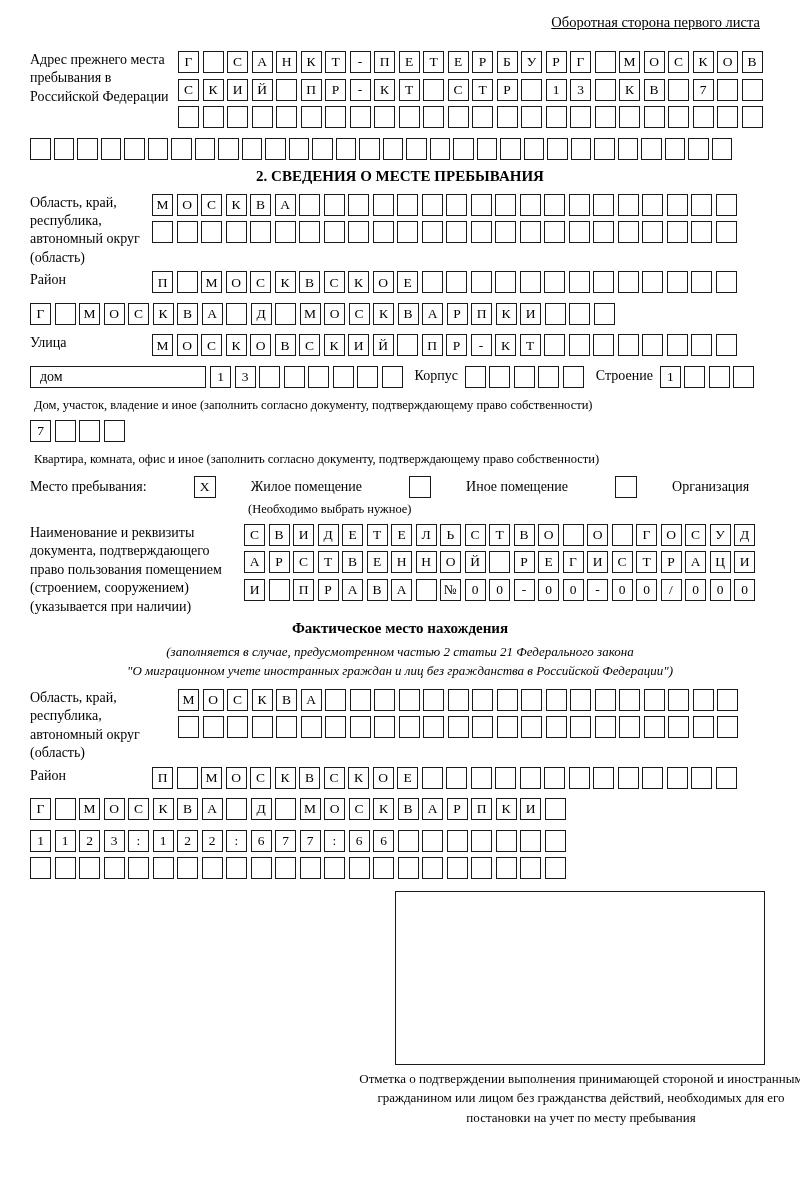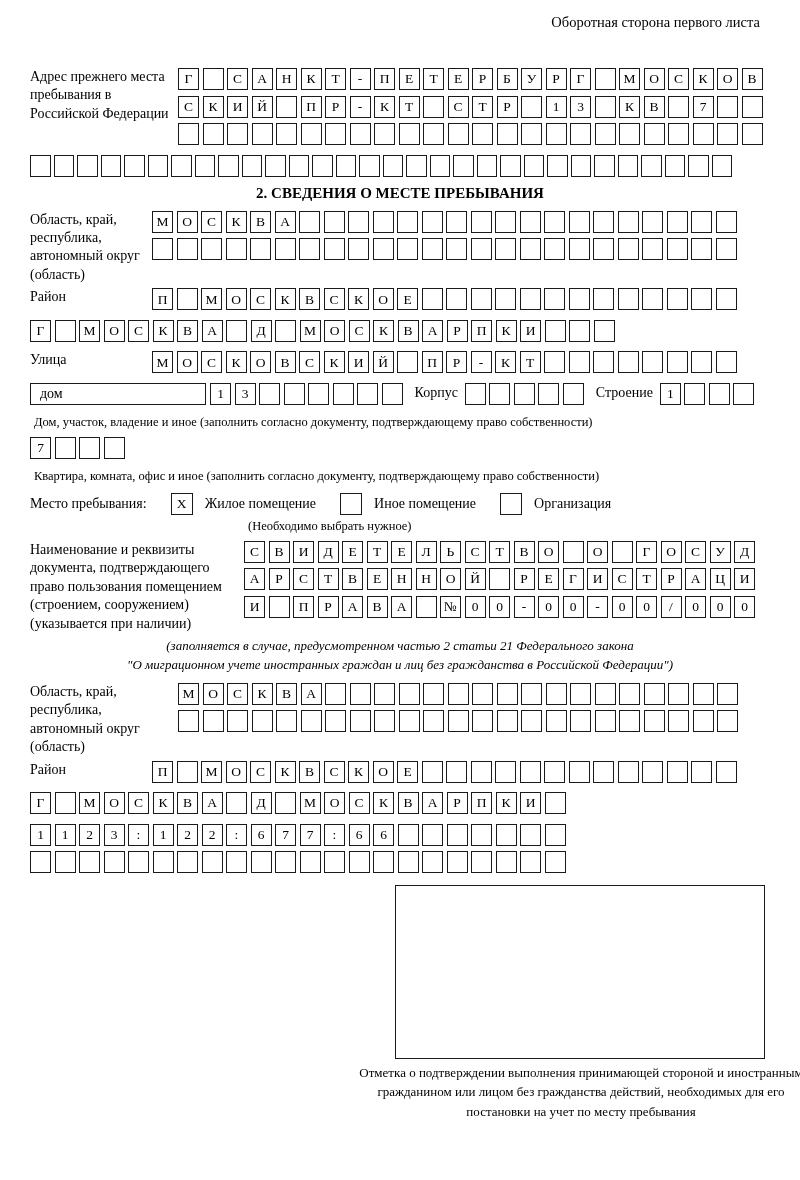--- a/index.html
+++ b/index.html
@@ -1,21 +1,21 @@
 <!DOCTYPE html>
 <html><head>
 <meta charset="utf-8">
 <style>
   html,body { margin:0; padding:0; background:#fff; }
   .page {
     position:relative; width:800px; height:1180px; box-sizing:border-box;
     padding:14px 30px 10px 30px; background:#fff; color:#000;
     font-family:"Liberation Serif","DejaVu Serif",serif; font-size:14px; overflow:hidden;
   }
-  .hdr { text-align:right; padding-right:10px; font-size:14.5px; margin-bottom:37px; }
+  .hdr { text-align:right; padding-right:10px; font-size:14.5px; margin-bottom:20px;text-decoration:underline; }
   .frow { display:flex; align-items:flex-start; margin-bottom:4px; }
   .lbl { font-size:14px; line-height:1.32; padding-right:8px; box-sizing:border-box; flex:0 0 auto; }
   .w146{width:148px} .w115{width:122px} .w210{width:214px} .w142{width:148px} .w193{width:198px} .w188{width:193px}
   .rows { display:flex; flex-direction:column; }
   .cells { display:flex; gap:3.5px; margin-bottom:5.5px; }
   .cell {
     width:19px; height:20px; border:1.5px solid #1a1a1a; background:#fff;
     display:inline-flex; align-items:center; justify-content:center;
     font-size:13.5px; line-height:1; flex:0 0 auto;
   }
@@ -24,21 +24,21 @@
   .note { font-size:12.5px; line-height:1.3; margin:1px 0 6px 4px; }
   .center { text-align:center; margin-left:0; }
   .sec-title { text-align:center; font-weight:bold; font-size:15px; margin:8px 0 9px; }
   .inlbl { font-size:14px; margin:2px 7px 0 12px; flex:0 0 auto; }
   .vbox {
     height:20px; border:1.5px solid #1a1a1a; display:flex; align-items:center;
     font-size:14px; flex:0 0 auto; margin-right:4px; box-sizing:content-box;
   }
   .housebox { width:165px; padding-left:9px; }
   .aptbox { width:198px; justify-content:center; }
-  .stayrow { display:flex; align-items:center; font-size:14px; margin:9px 0 3px; }
+  .stayrow { display:flex; align-items:center; font-size:14px; margin:9px 0 3px;gap:23px; }
   .cb { width:20px; height:20px; border:1.5px solid #1a1a1a; display:inline-flex; align-items:center;
         justify-content:center; font-size:13.5px; flex:0 0 auto; }
   .cb-gap { margin:0 12px 0 24px; }
   .fact-note { text-align:center; font-size:13px; line-height:1.45; margin:0;font-style:italic; }
   .stampbox { width:368px; height:172px; border:1.6px solid #1a1a1a; margin:6px 0 4px 365px; }
   .stampnote { width:466px; margin-left:318px; text-align:center; font-size:13px; line-height:1.5; }
 </style>
 </head>
 <body>
 
@@ -432,20 +432,21 @@
           <span class="cell">0</span>
           <span class="cell">0</span>
           <span class="cell">/</span>
           <span class="cell">0</span>
           <span class="cell">0</span>
           <span class="cell">0</span>
         </div>
     </div>
   </div>
 
+  <div class="sec-title" style="margin-top:4px;margin-bottom:6px">Фактическое место нахождения</div>
   <div class="fact-note">(заполняется в случае, предусмотренном частью 2 статьи 21 Федерального закона</div>
   <div class="fact-note" style="margin-bottom:8px">"О миграционном учете иностранных граждан и лиц без гражданства в Российской Федерации")</div>
 
   <div class="frow">
     <div class="lbl w142">Область, край, республика, автономный округ (область)</div>
     <div class="rows">
       <div class="cells">
           <span class="cell">М</span>
           <span class="cell">О</span>
           <span class="cell">С</span>

